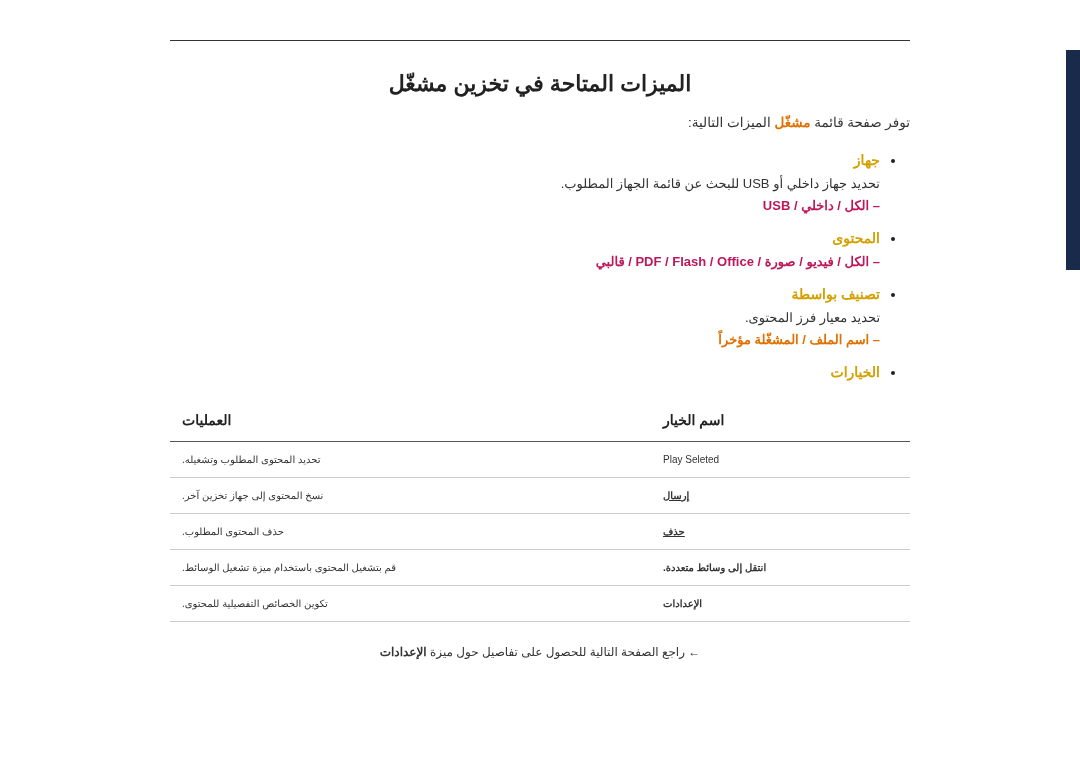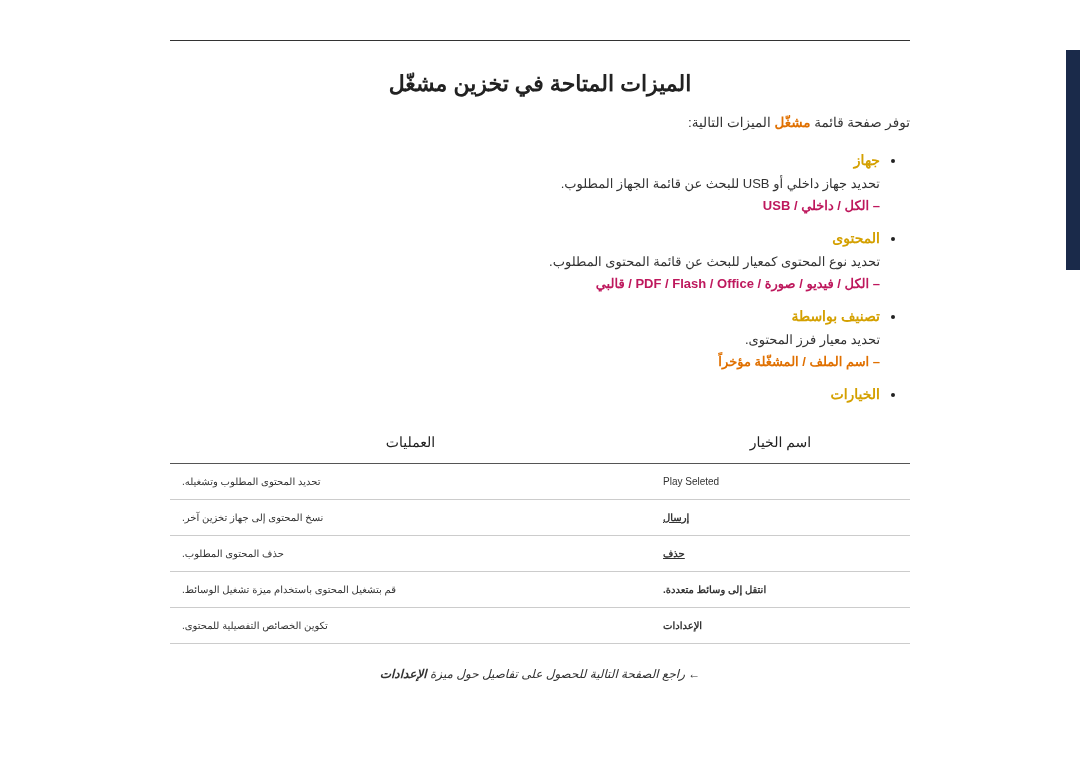--- a/index.html
+++ b/index.html
@@ -121,26 +121,26 @@
 
     
     .features-table {
       width: 100%;
       border-collapse: collapse;
       margin-top: 10px;
       margin-bottom: 20px;
     }
 
     .features-table thead tr th {
-      font-weight: normal;
+      font-weight: bold;
       font-size: 14px;
       padding: 8px 12px;
       border-bottom: 1.5px solid #555;
       color: #222;
-      text-align: center;
+      text-align: left;
     }
 
     .features-table tbody tr {
       border-bottom: 1px solid #ccc;
     }
 
     .features-table tbody tr td {
       padding: 9px 12px;
       font-size: 10px;
       color: #333;
@@ -164,21 +164,20 @@
       color: #e07000;
       font-weight: bold;
     }
 
     
     .bottom-ref {
       font-size: 12px;
       color: #333;
       text-align: center;
       margin-top: 4px;
-      font-style: italic;
     }
 
     .bottom-ref .ref-bold {
       font-weight: bold;
     }
 
     .col-name {
       width: 35%;
     }
     .col-ops {
@@ -207,21 +206,20 @@
     <li>
       <span class="feature-item-title">جهاز</span>
       <span class="feature-item-desc">تحديد جهاز داخلي أو USB للبحث عن قائمة الجهاز المطلوب.</span>
       <span class="feature-item-sub">
         <span class="sub-highlight-red">– الكل / داخلي / USB</span>
       </span>
     </li>
 
     <li>
       <span class="feature-item-title">المحتوى</span>
-      <span class="feature-item-desc">تحديد نوع المحتوى كمعيار للبحث عن قائمة المحتوى المطلوب.</span>
       <span class="feature-item-sub">
         <span class="sub-highlight-red">– الكل / فيديو / صورة / PDF / Flash / Office / قالبي</span>
       </span>
     </li>
 
     <li>
       <span class="feature-item-title">تصنيف بواسطة</span>
       <span class="feature-item-desc">تحديد معيار فرز المحتوى.</span>
       <span class="feature-item-sub">
         <span class="sub-highlight-orange">– اسم الملف / المشغّلة مؤخراً</span>

